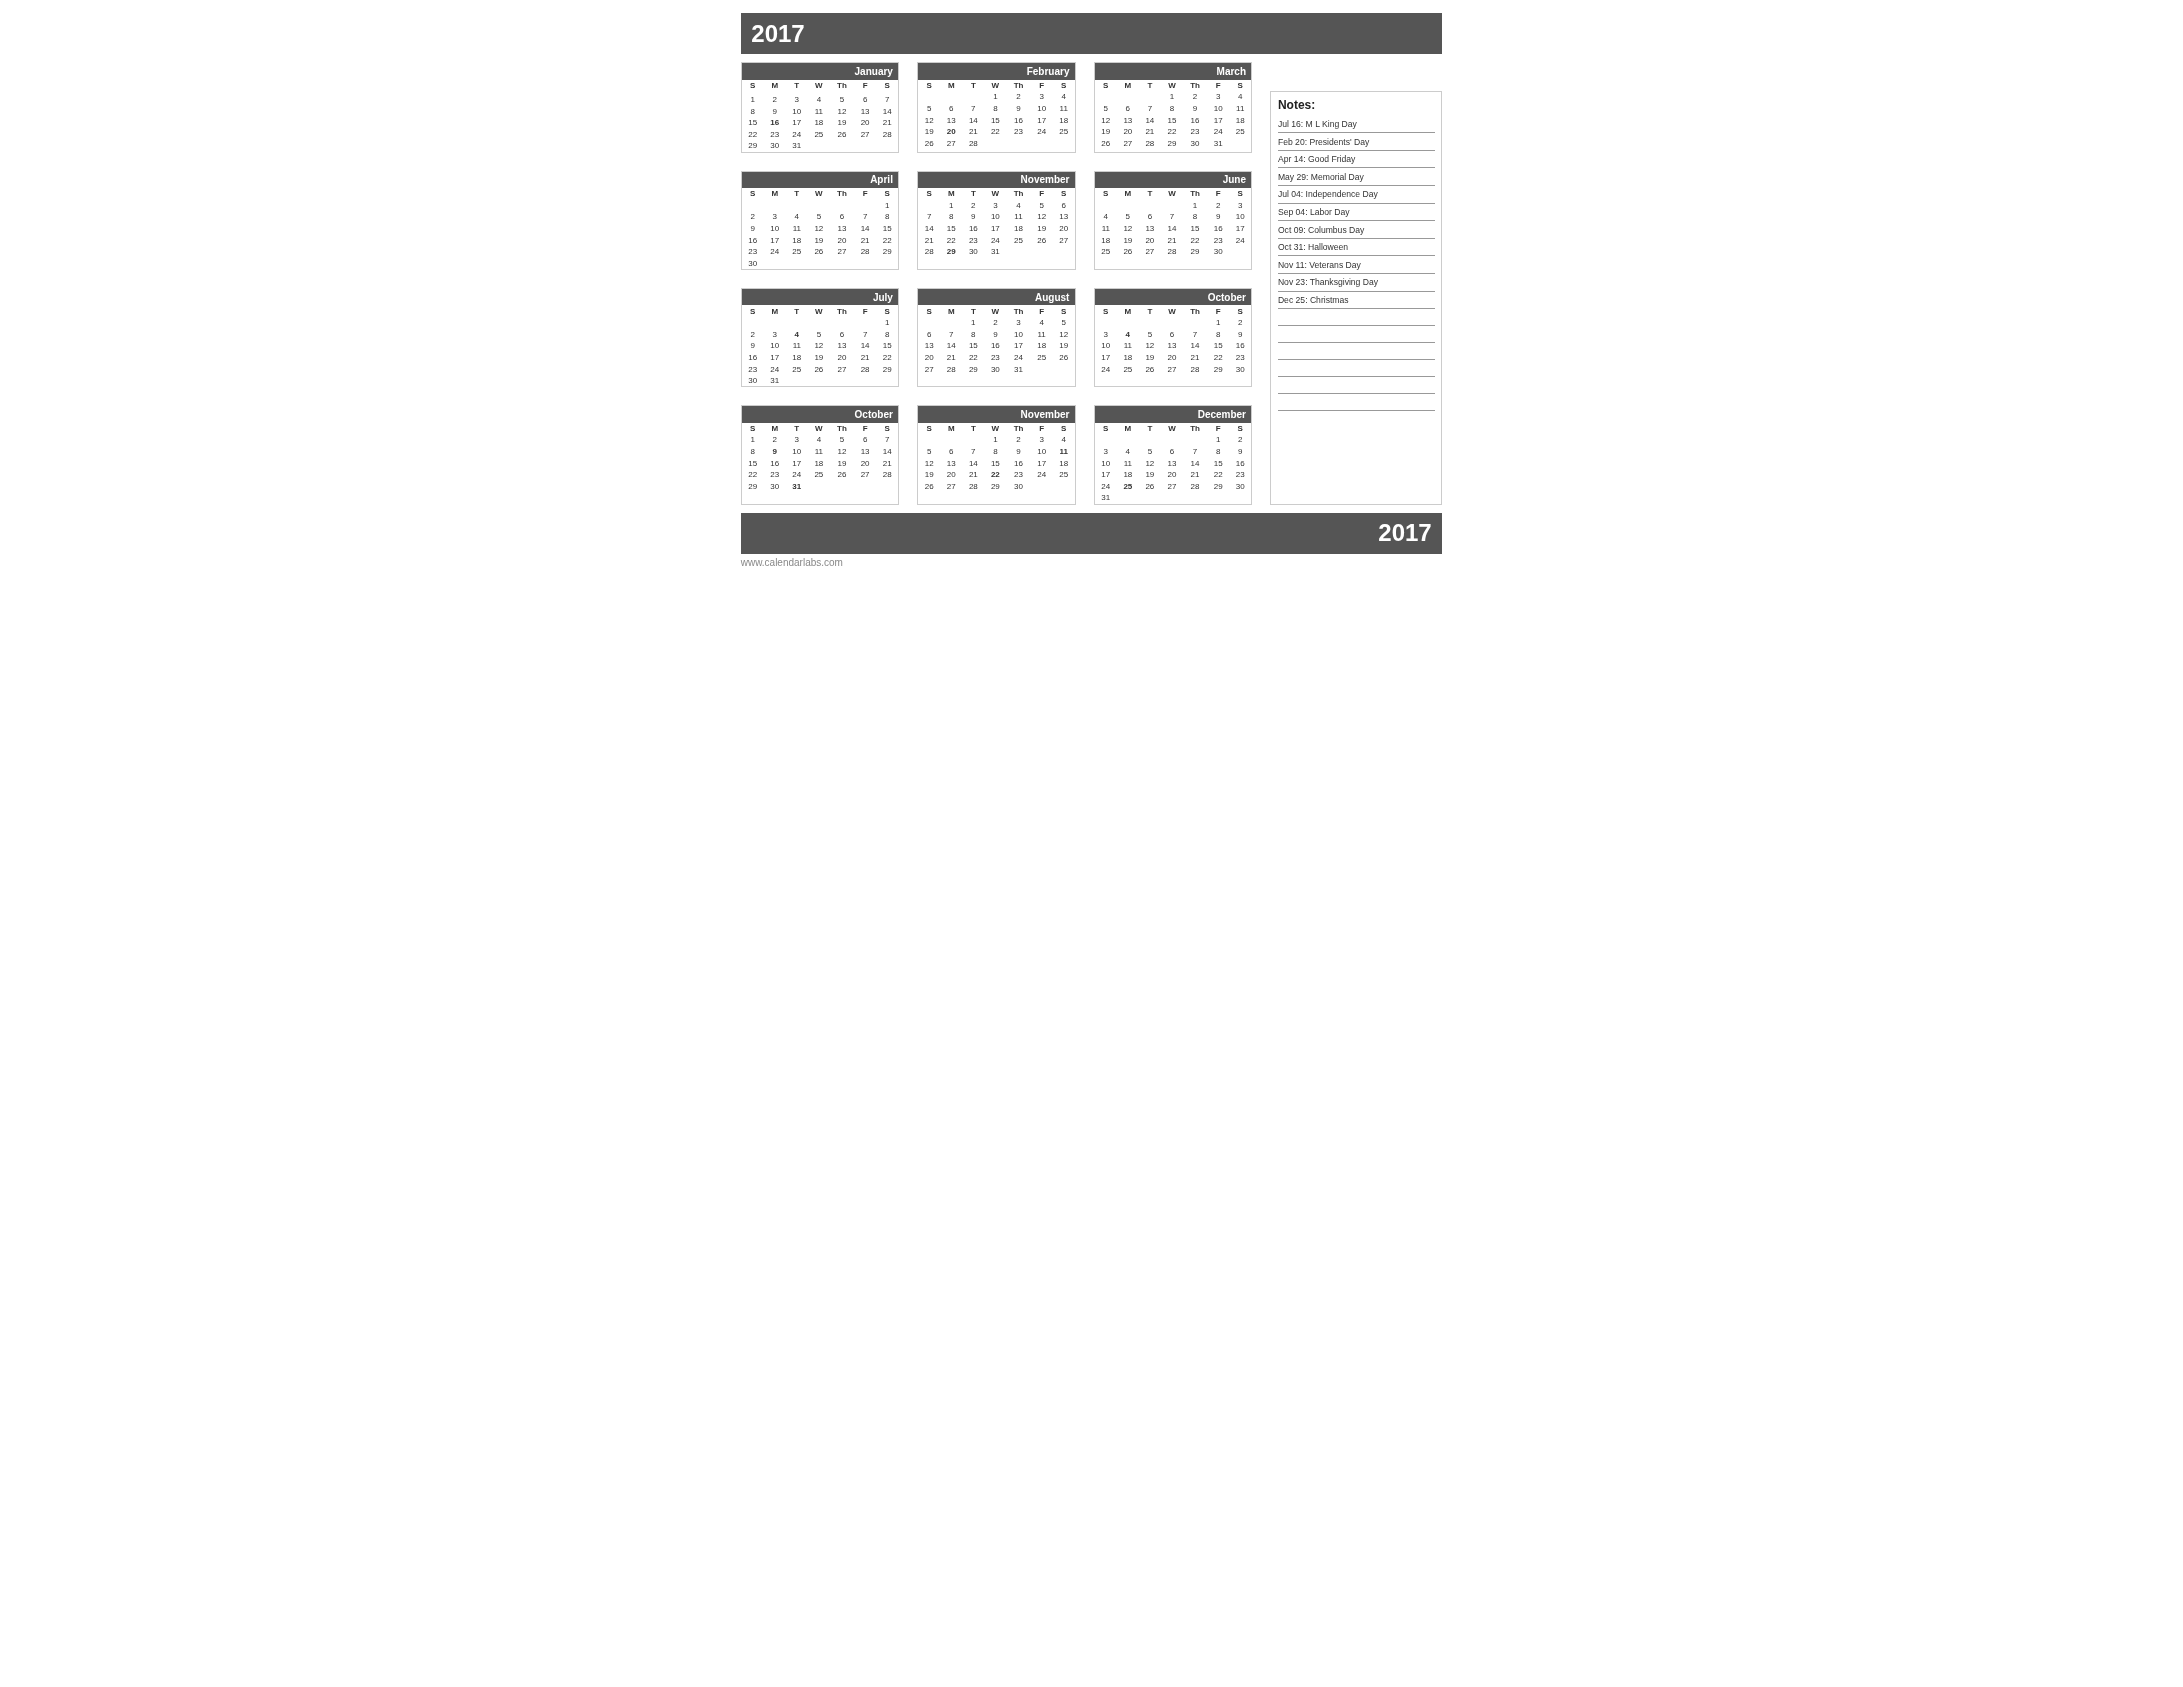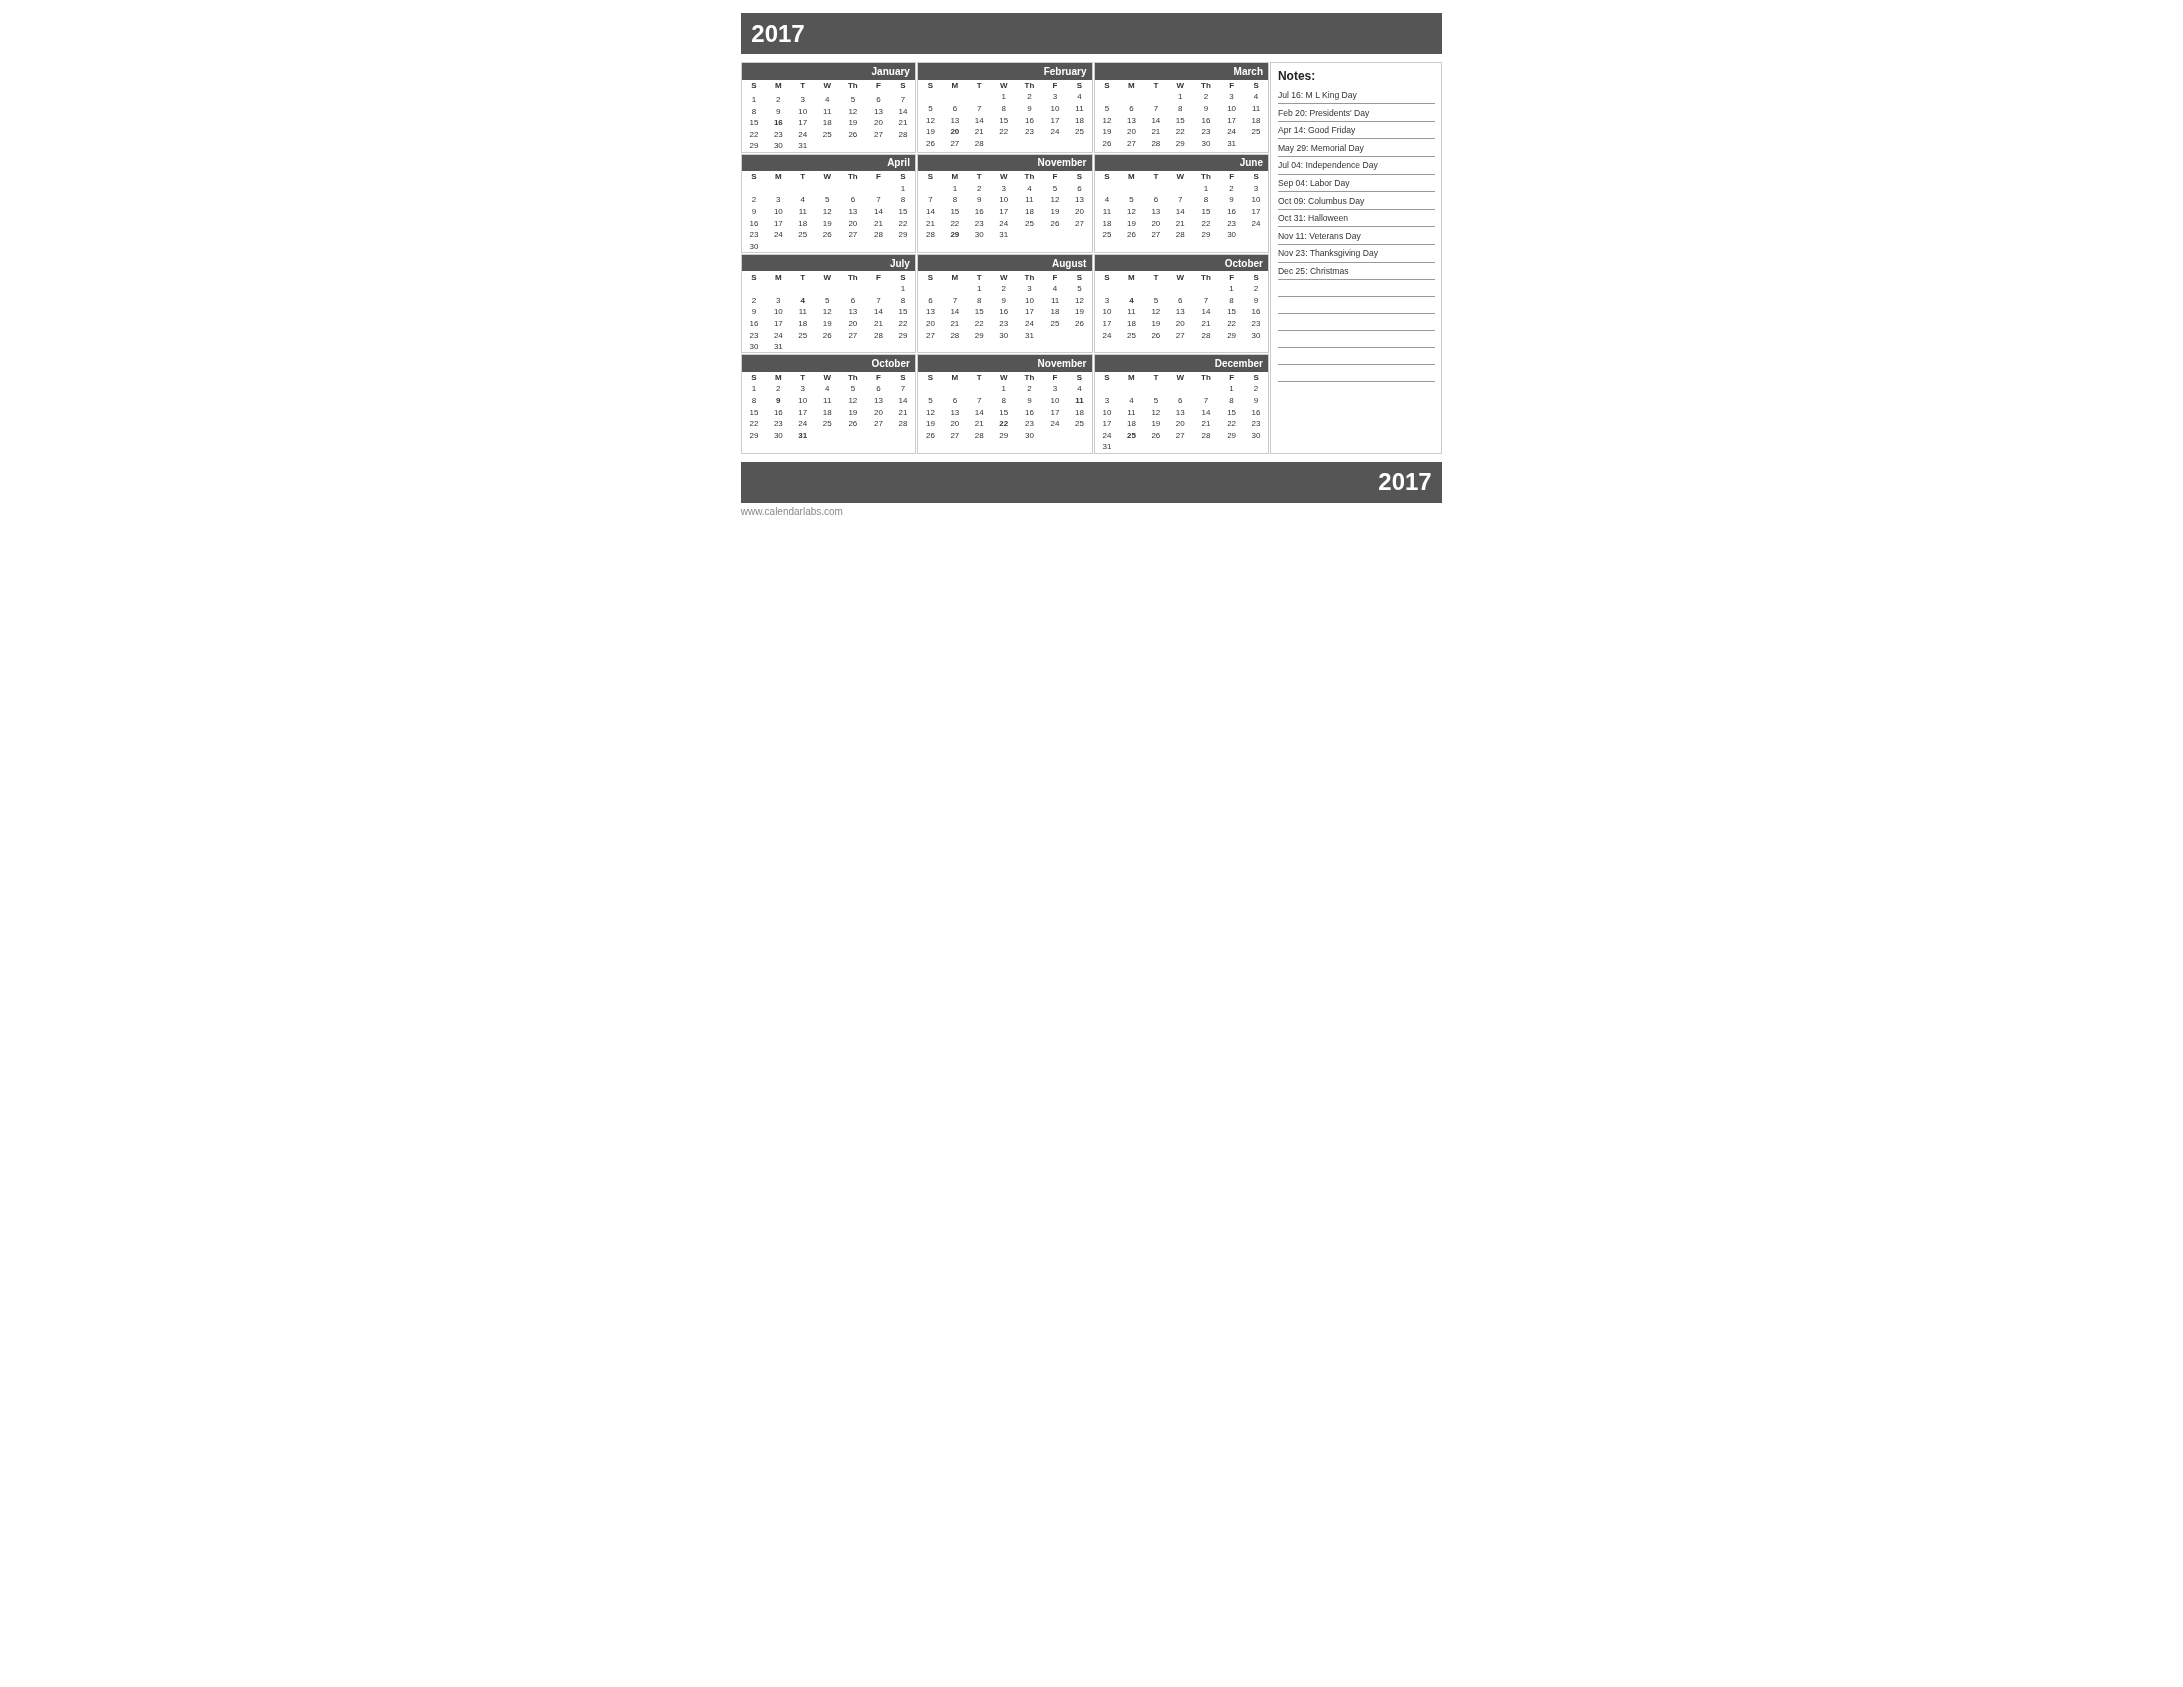--- a/index.html
+++ b/index.html
@@ -15,21 +15,21 @@
       color: #fff;
       font-size: 24px;
       font-weight: bold;
       padding: 6.6px 10.6px;
       margin-bottom: 8px;
     }
     .calendar-grid {
       display: grid;
       grid-template-columns: 1fr 1fr 1fr 172px;
       grid-template-rows: auto auto auto auto;
-      gap: 1px;
+      gap: 18px;
     }
     .month-block {
       border: 0.7px solid #ccc;
     }
     .month-header {
       background: #555;
       color: #fff;
       text-align: right;
       padding: 2.6px 5.3px;
       font-size: 10px;
@@ -53,20 +53,21 @@
     }
     .month-table td.bold, .month-table td b {
       font-weight: bold;
     }
     .notes-block {
       grid-column: 4;
       grid-row: 1 / 5;
       border: 0.7px solid #ccc;
       padding: 5.3px 6.6px;
       font-size: 8.6px;
+      margin-top: 29px;
     }
     .notes-title {
       font-size: 12px;
       font-weight: bold;
       margin-bottom: 4px;
       color: #222;
     }
     .notes-item {
       border-bottom: 0.7px solid #999;
       padding: 3.3px 0;

